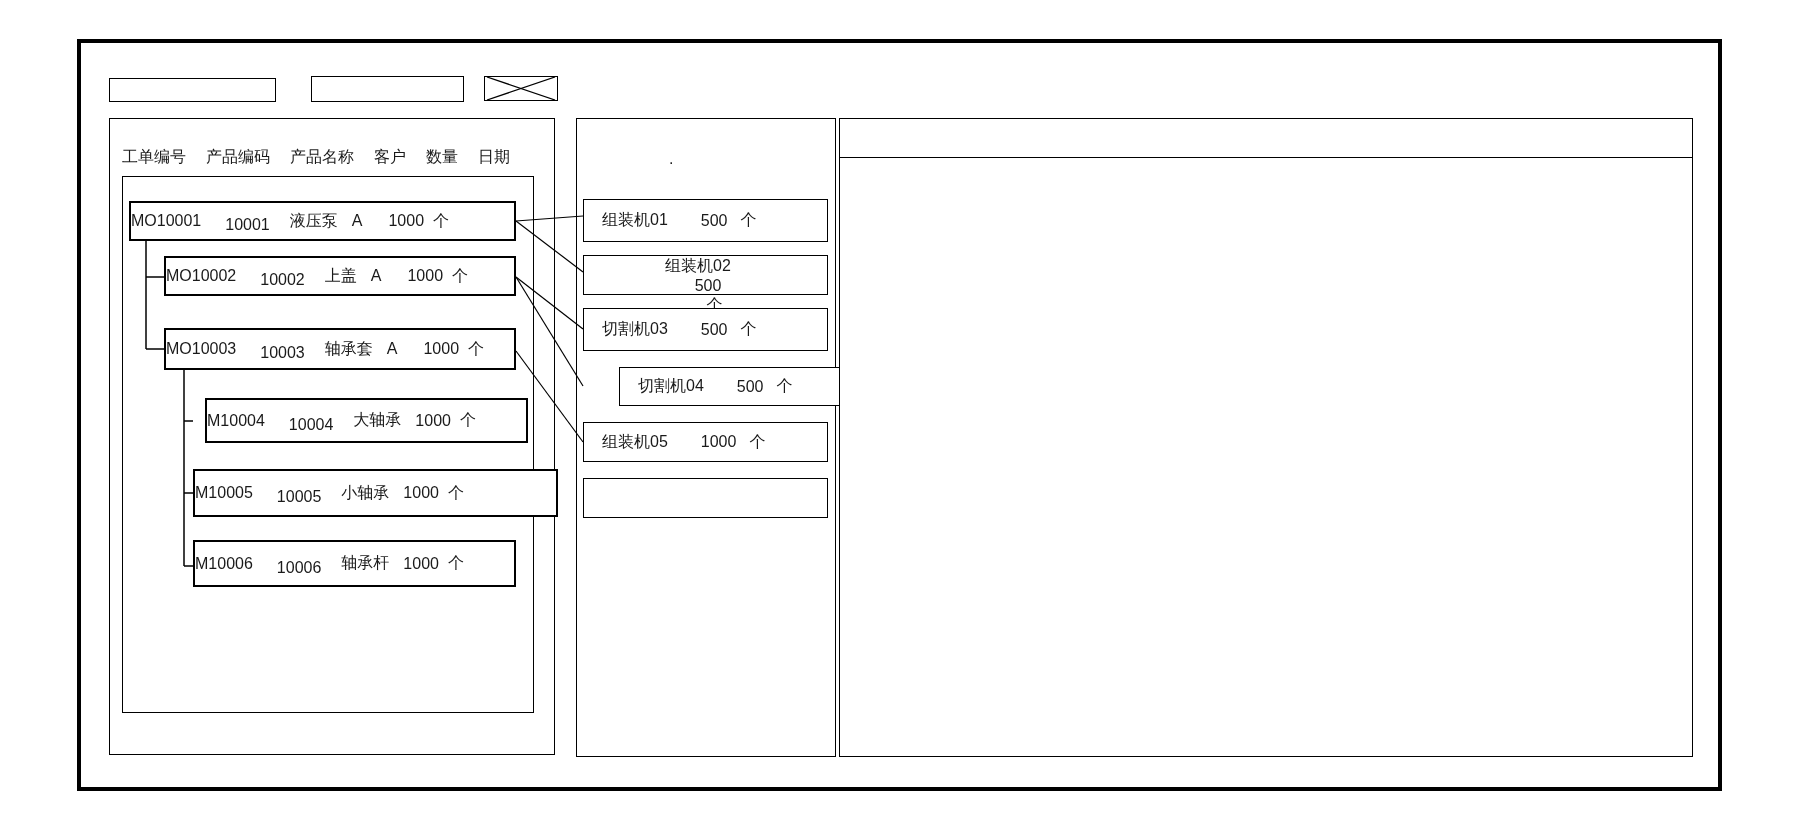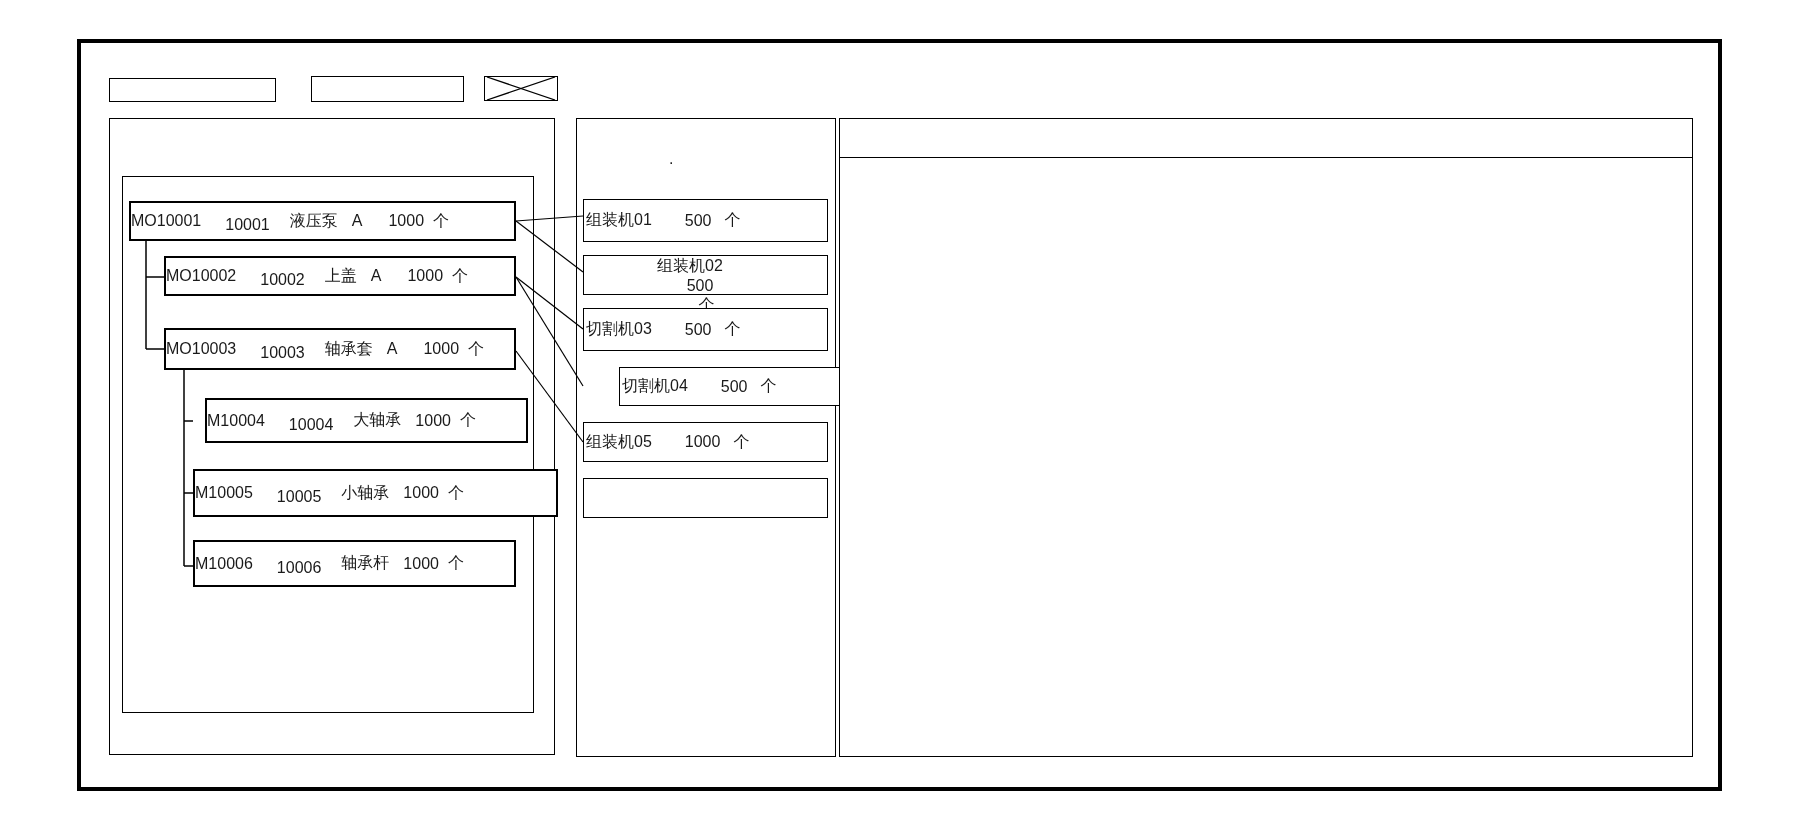--- a/index.html
+++ b/index.html
@@ -52,21 +52,21 @@
   .order-box span:empty{display:none;}
   .f-id{margin-right:24px;}
   .f-code{margin-right:20px;margin-top:8px;}
   .f-name{margin-right:14px;}
   .f-cust{margin-right:26px;}
   .f-qty{margin-right:9px;}
   
   .wc-box{
     border:1.7px solid #000;background:#fff;
     display:flex;align-items:center;
-    padding-left:2px;
+    padding-left:18px;
     font-size:16px;white-space:nowrap;color:#1a1a1a;
   }
   .wc-box span:empty{display:none;}
   .wc-name{margin-right:33px;}
   .wc-qty{margin-right:13px;}
   
   .dot-mark{
     left:669px;top:150px;width:20px;height:20px;
     font-size:16px;color:#1a1a1a;
   }
@@ -85,20 +85,28 @@
 
   <div class="abs close-box">
     <svg viewBox="0 0 74 25">
       <line x1="0" y1="0" x2="74" y2="25" stroke="#000" stroke-width="1.4"></line>
       <line x1="74" y1="0" x2="0" y2="25" stroke="#000" stroke-width="1.4"></line>
     </svg>
   </div>
 
   <div class="abs panel left-panel"></div>
 
+  <div class="abs headers">
+    <span>工单编号</span>
+    <span>产品编码</span>
+    <span>产品名称</span>
+    <span>客户</span>
+    <span>数量</span>
+    <span>日期</span>
+  </div>
 
   <div class="abs inner-container"></div>
 
   <div class="abs order-box" style="left:129px;top:201px;width:387px;height:40px;">
     <span class="f-id">MO10001</span>
     <span class="f-code">10001</span>
     <span class="f-name">液压泵</span>
     <span class="f-cust">A</span>
     <span class="f-qty">1000</span>
     <span class="f-unit">个</span>

